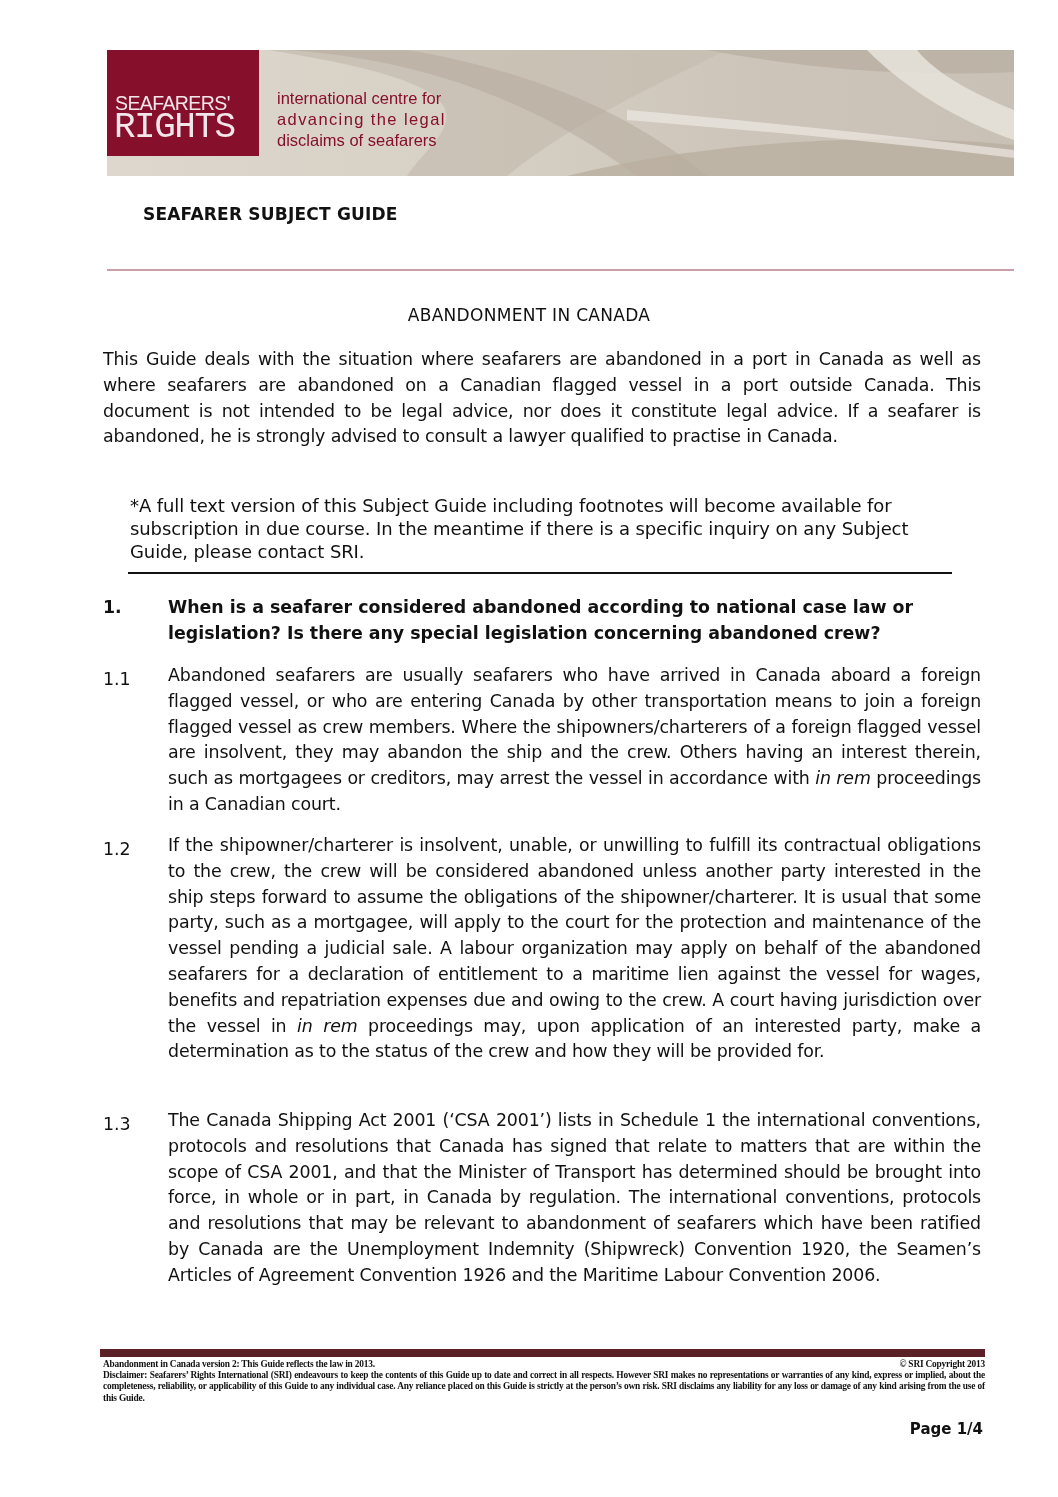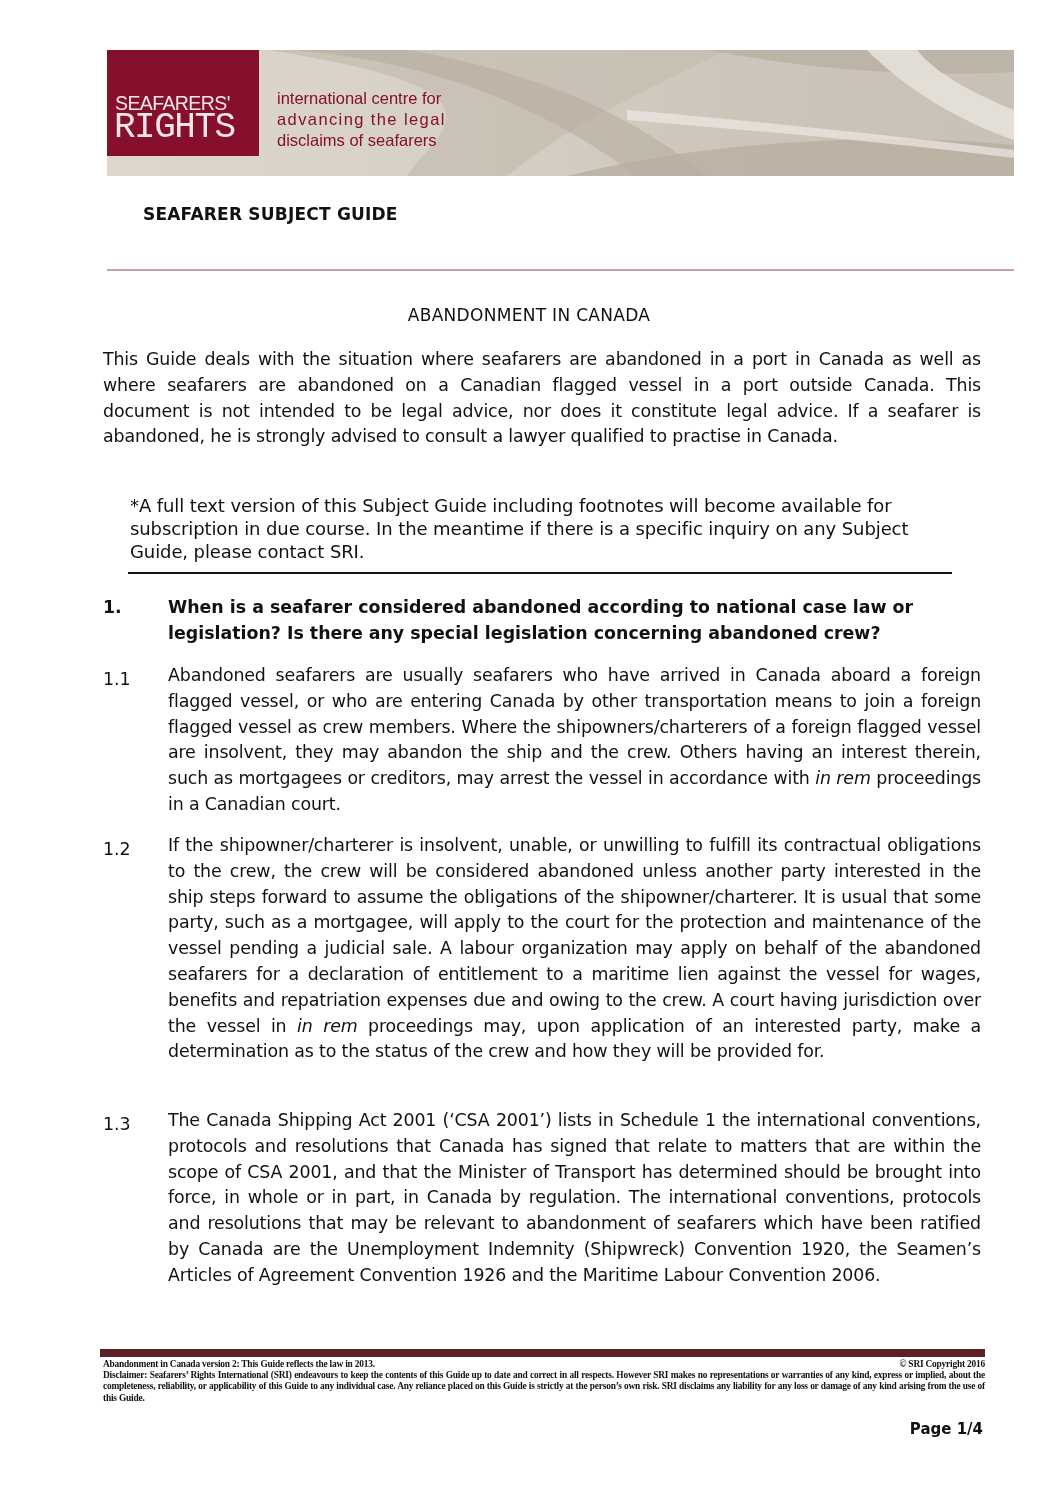--- a/index.html
+++ b/index.html
@@ -103,17 +103,17 @@
 
 <div class="item item3">
   <span class="num">1.3</span>
   <span class="txt">The Canada Shipping Act 2001 (‘CSA 2001’) lists in Schedule 1 the international conventions, protocols and resolutions that Canada has signed that relate to matters that are within the scope of CSA 2001, and that the Minister of Transport has determined should be brought into force, in whole or in part, in Canada by regulation. The international conventions, protocols and resolutions that may be relevant to abandonment of seafarers which have been ratified by Canada are the Unemployment Indemnity (Shipwreck) Convention 1920, the Seamen’s Articles of Agreement Convention 1926 and the Maritime Labour Convention 2006.</span>
 </div>
 
 <div class="footer-bar"></div>
 <div class="footer">
   <div class="row1">
     <span><span class="lbl">Abandonment in Canada version 2:</span><span> This Guide reflects the law in 2013.</span></span>
-    <span>© SRI Copyright 2016</span>
+    <span>© SRI Copyright 2013</span>
   </div>
   <div class="body"><span class="lbl">Disclaimer:</span><span> Seafarers’ Rights International (SRI) endeavours to keep the contents of this Guide up to date and correct in all respects.  However SRI makes no representations or warranties of any kind, express or implied, about the completeness, reliability, or applicability of this Guide to any individual case.  Any reliance placed on this Guide is strictly at the person’s own risk.  SRI disclaims any liability for any loss or damage of any kind arising from the use of this Guide.</span></div>
 </div>
 <div class="page-num">Page 1/4</div>
 
 </body></html>

